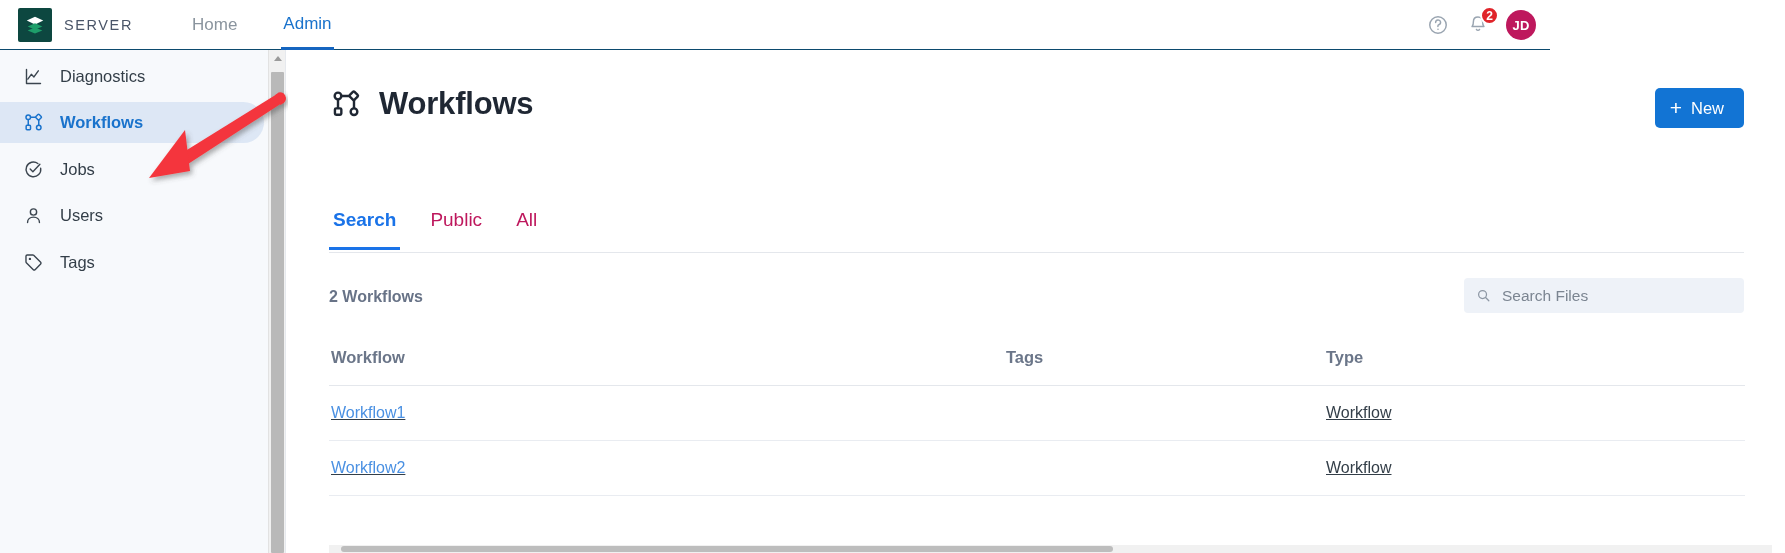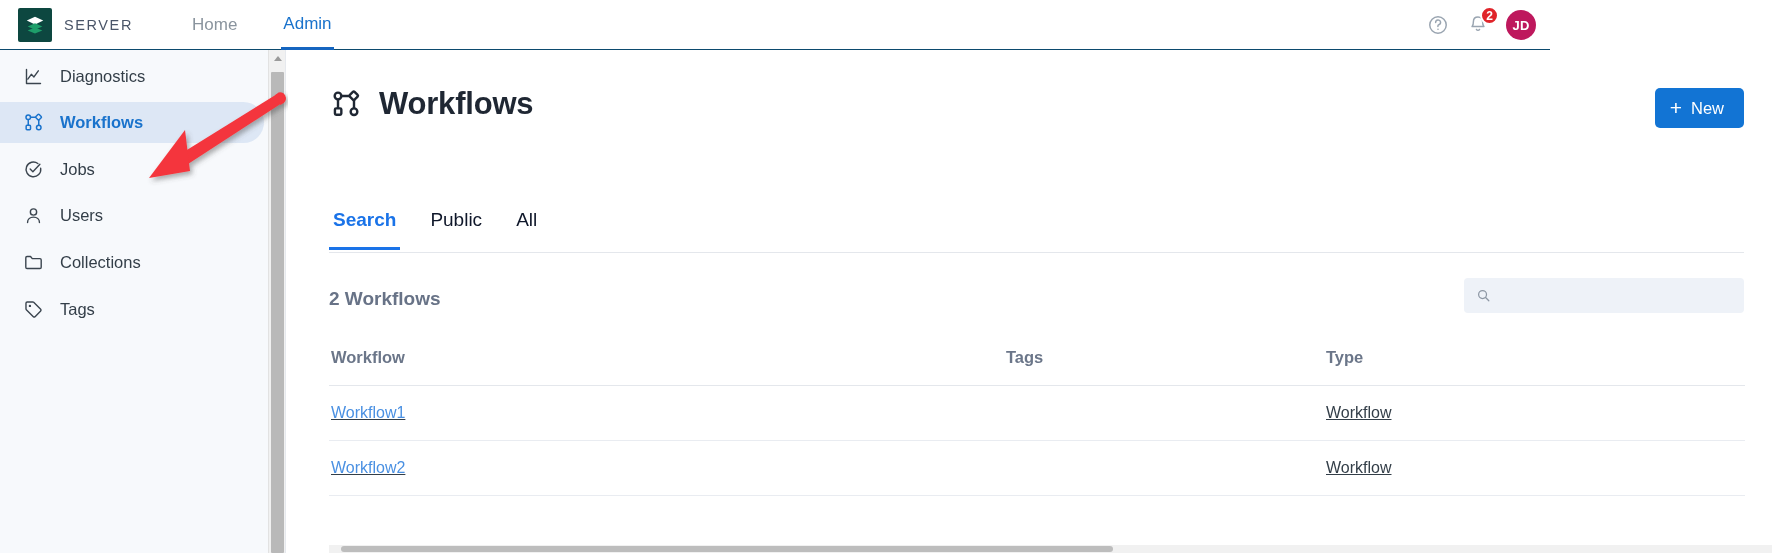--- a/index.html
+++ b/index.html
@@ -256,35 +256,35 @@
     width: 1415px;
     height: 48px;
     display: flex;
     align-items: flex-start;
     gap: 26px;
     border-bottom: 1px solid #e4e7ec;
     box-sizing: border-box;
   }
   .tab {
     font-size: 19px;
-    color: #0f172a;
+    color: #be185d;
     padding: 4px 4px 16px 4px;
     cursor: pointer;
     box-sizing: border-box;
   }
   .tab.active {
     color: #1a73e8;
     font-weight: 700;
     border-bottom: 3px solid #1a73e8;
   }
 
   .list-meta {
     position: absolute;
     left: 42px; top: 238px;
-    font-size: 19px;
+    font-size: 16px;
     font-weight: 700;
     color: #687387;
   }
   .search-box {
     position: absolute;
     right: 41px; top: 228px;
     width: 280px; height: 35px;
     background: #eef2f8;
     border: none;
     border-radius: 4px;
@@ -459,28 +459,20 @@
         <span class="si-icon">
           <svg width="21" height="21" viewBox="0 0 24 24" fill="none" stroke="currentColor" stroke-width="1.6" stroke-linecap="round" stroke-linejoin="round">
             <circle cx="12" cy="8" r="3.6"></circle>
             <path d="M5.2 20c0-3.6 3-6.1 6.8-6.1s6.8 2.5 6.8 6.1"></path>
           </svg>
         </span>
         <span>Users</span>
       </div>
 
 
-      <div class="side-item">
-        <span class="si-icon">
-          <svg width="21" height="21" viewBox="0 0 24 24" fill="none" stroke="currentColor" stroke-width="1.6" stroke-linejoin="round">
-            <path d="M3.2 6.6c0-.8.6-1.4 1.4-1.4h4l2 2.4h8.8c.8 0 1.4.6 1.4 1.4v8.4c0 .8-.6 1.4-1.4 1.4H4.6c-.8 0-1.4-.6-1.4-1.4z"></path>
-          </svg>
-        </span>
-        <span>Collections</span>
-      </div>
 
       <div class="side-item">
         <span class="si-icon">
           <svg width="21" height="21" viewBox="0 0 24 24" fill="none" stroke="currentColor" stroke-width="1.6" stroke-linejoin="round">
             <path d="M3.4 11.2V4.8c0-.8.6-1.4 1.4-1.4h6.4c.4 0 .7.1 1 .4l8 8c.5.5.5 1.4 0 2l-6.4 6.4c-.6.5-1.4.5-2 0l-8-8c-.3-.3-.4-.6-.4-1z"></path>
             <circle cx="7.9" cy="7.9" r="1.35" fill="currentColor" stroke="none"></circle>
           </svg>
         </span>
         <span>Tags</span>
       </div>
@@ -523,20 +515,21 @@
 
     <div class="list-meta">2 Workflows</div>
 
     <div class="search-box">
       <span class="s-icon">
         <svg width="15" height="15" viewBox="0 0 24 24" fill="none" stroke="currentColor" stroke-width="2" stroke-linecap="round">
           <circle cx="10.5" cy="10.5" r="6.3"></circle>
             <path d="M15.3 15.3L20.5 20.5"></path>
         </svg>
       </span>
+      <input class="search-input" type="text" placeholder="Search Files" style="">
     </div>
 
     <div class="table-wrap">
       <table class="wf-table">
         <colgroup>
           <col class="col-workflow">
             <col class="col-tags">
             <col class="col-type">
         </colgroup>
         <thead>

